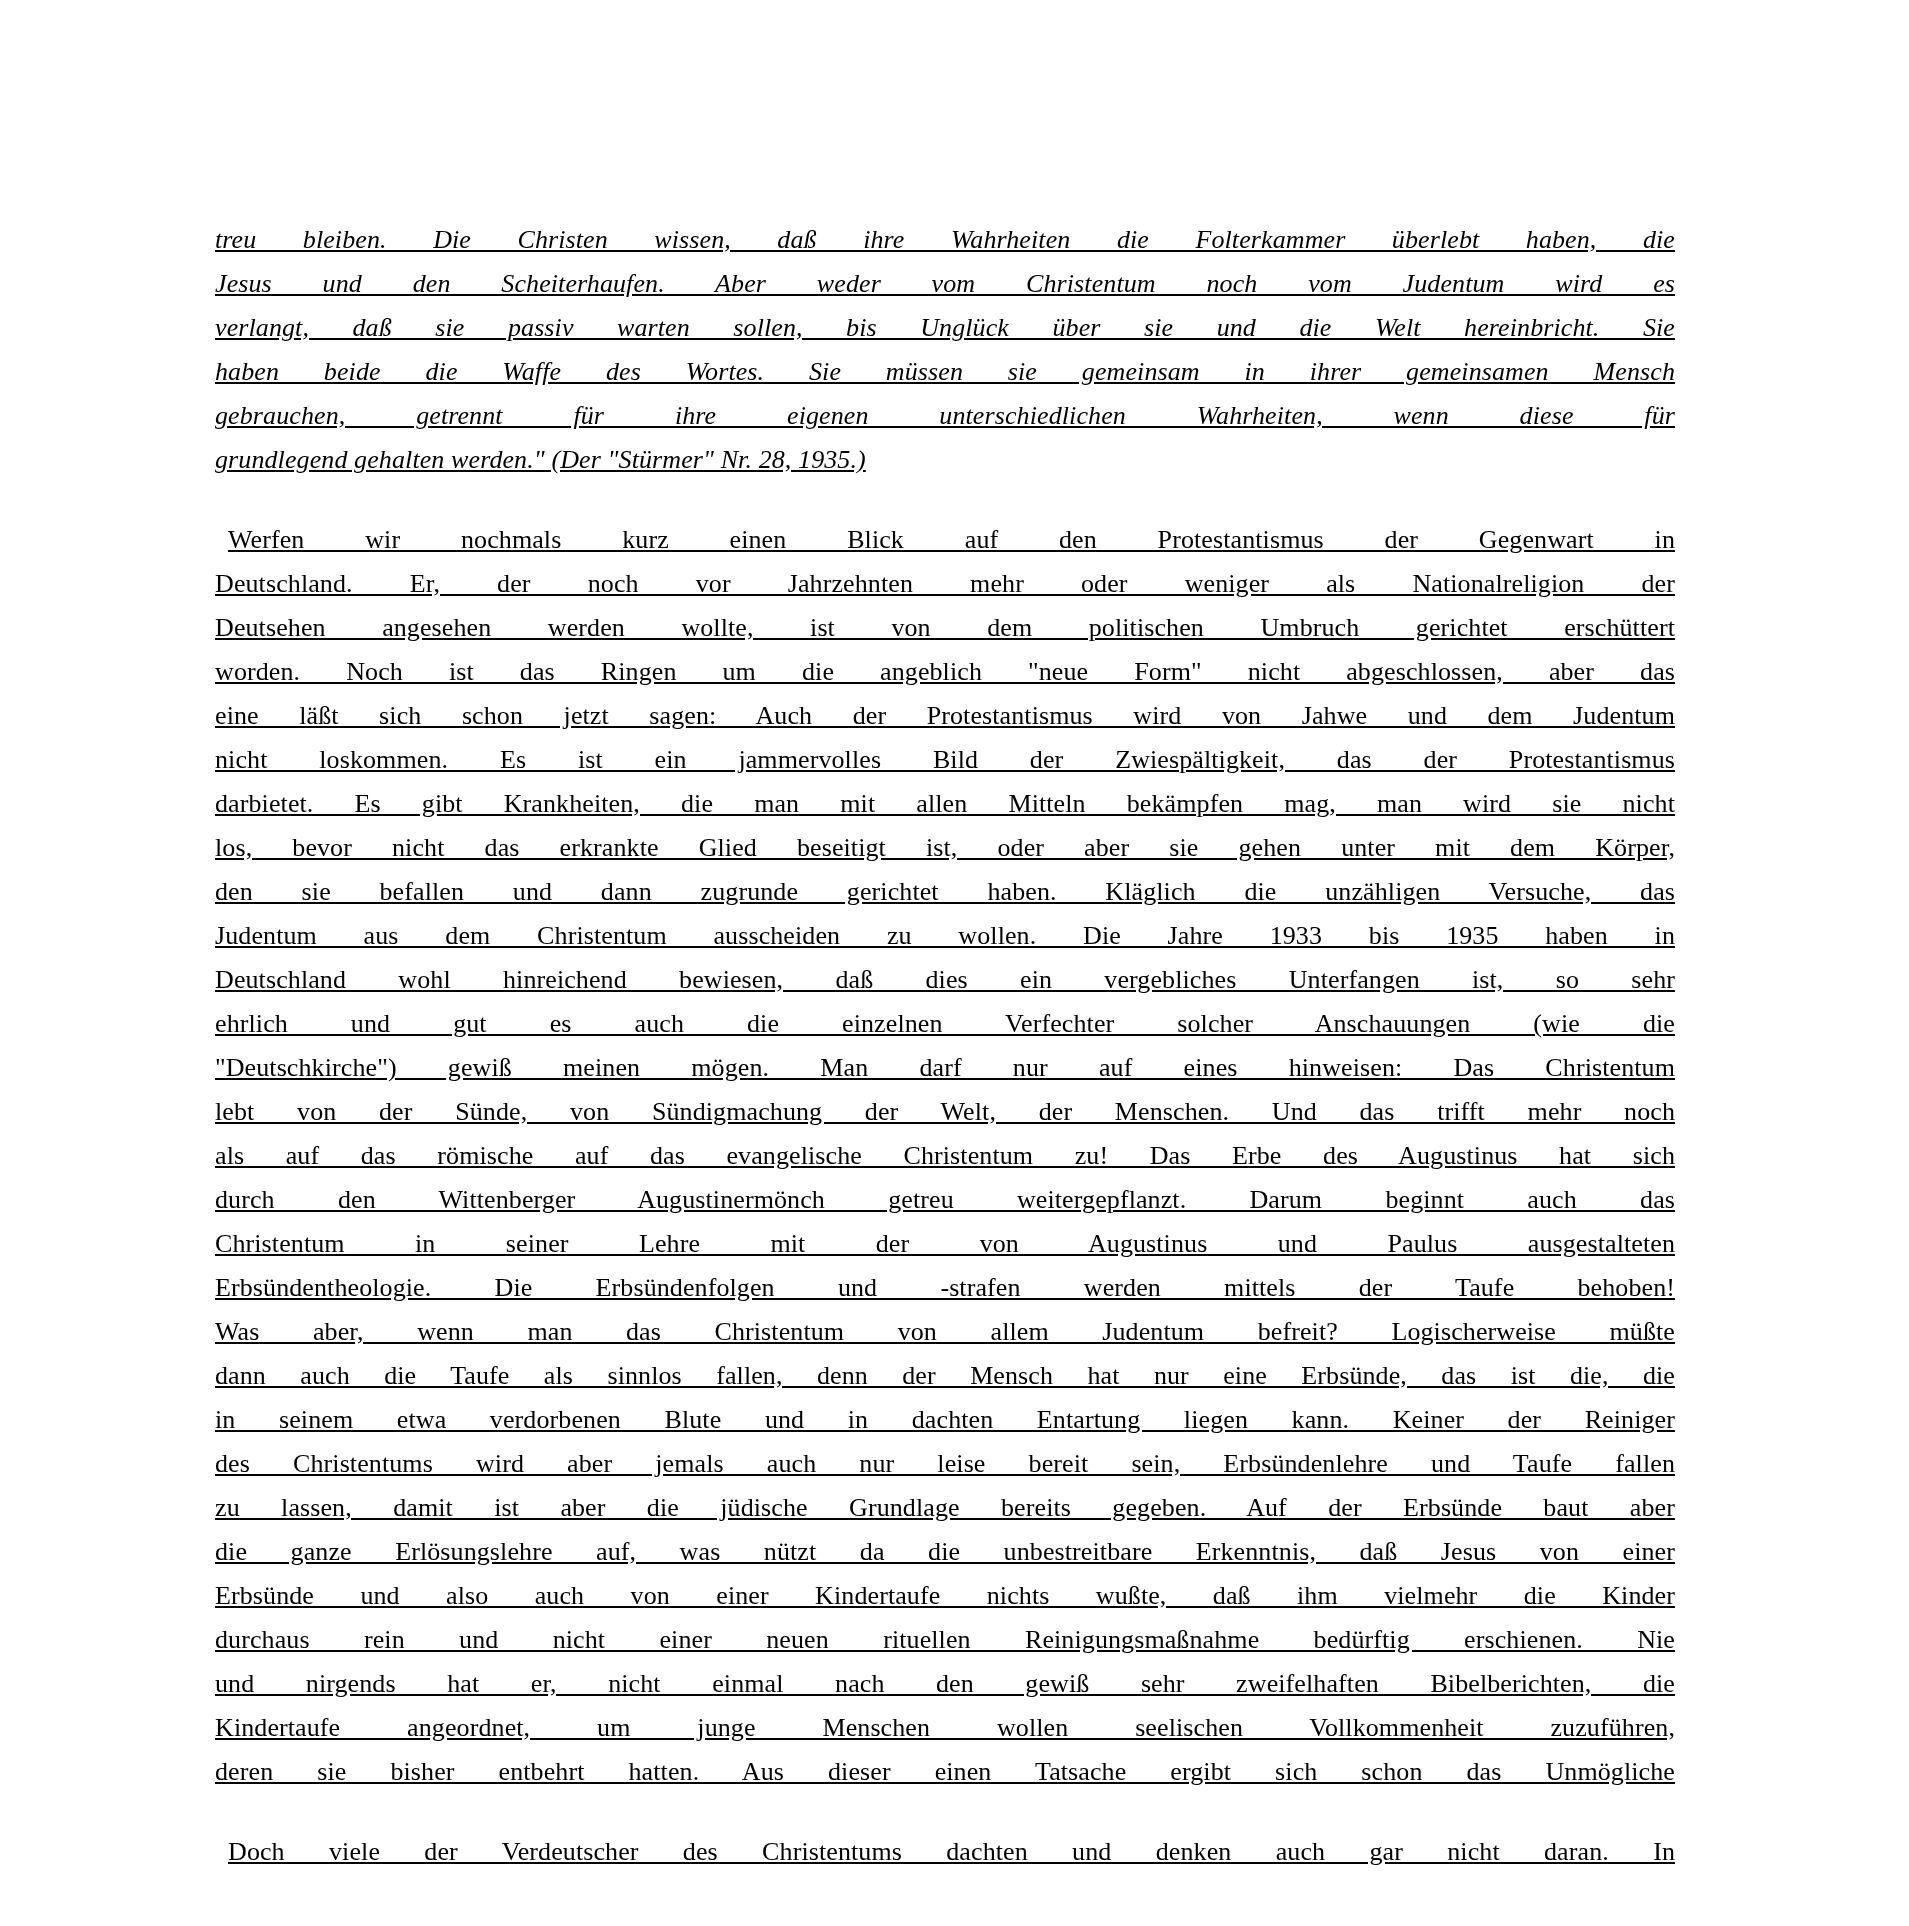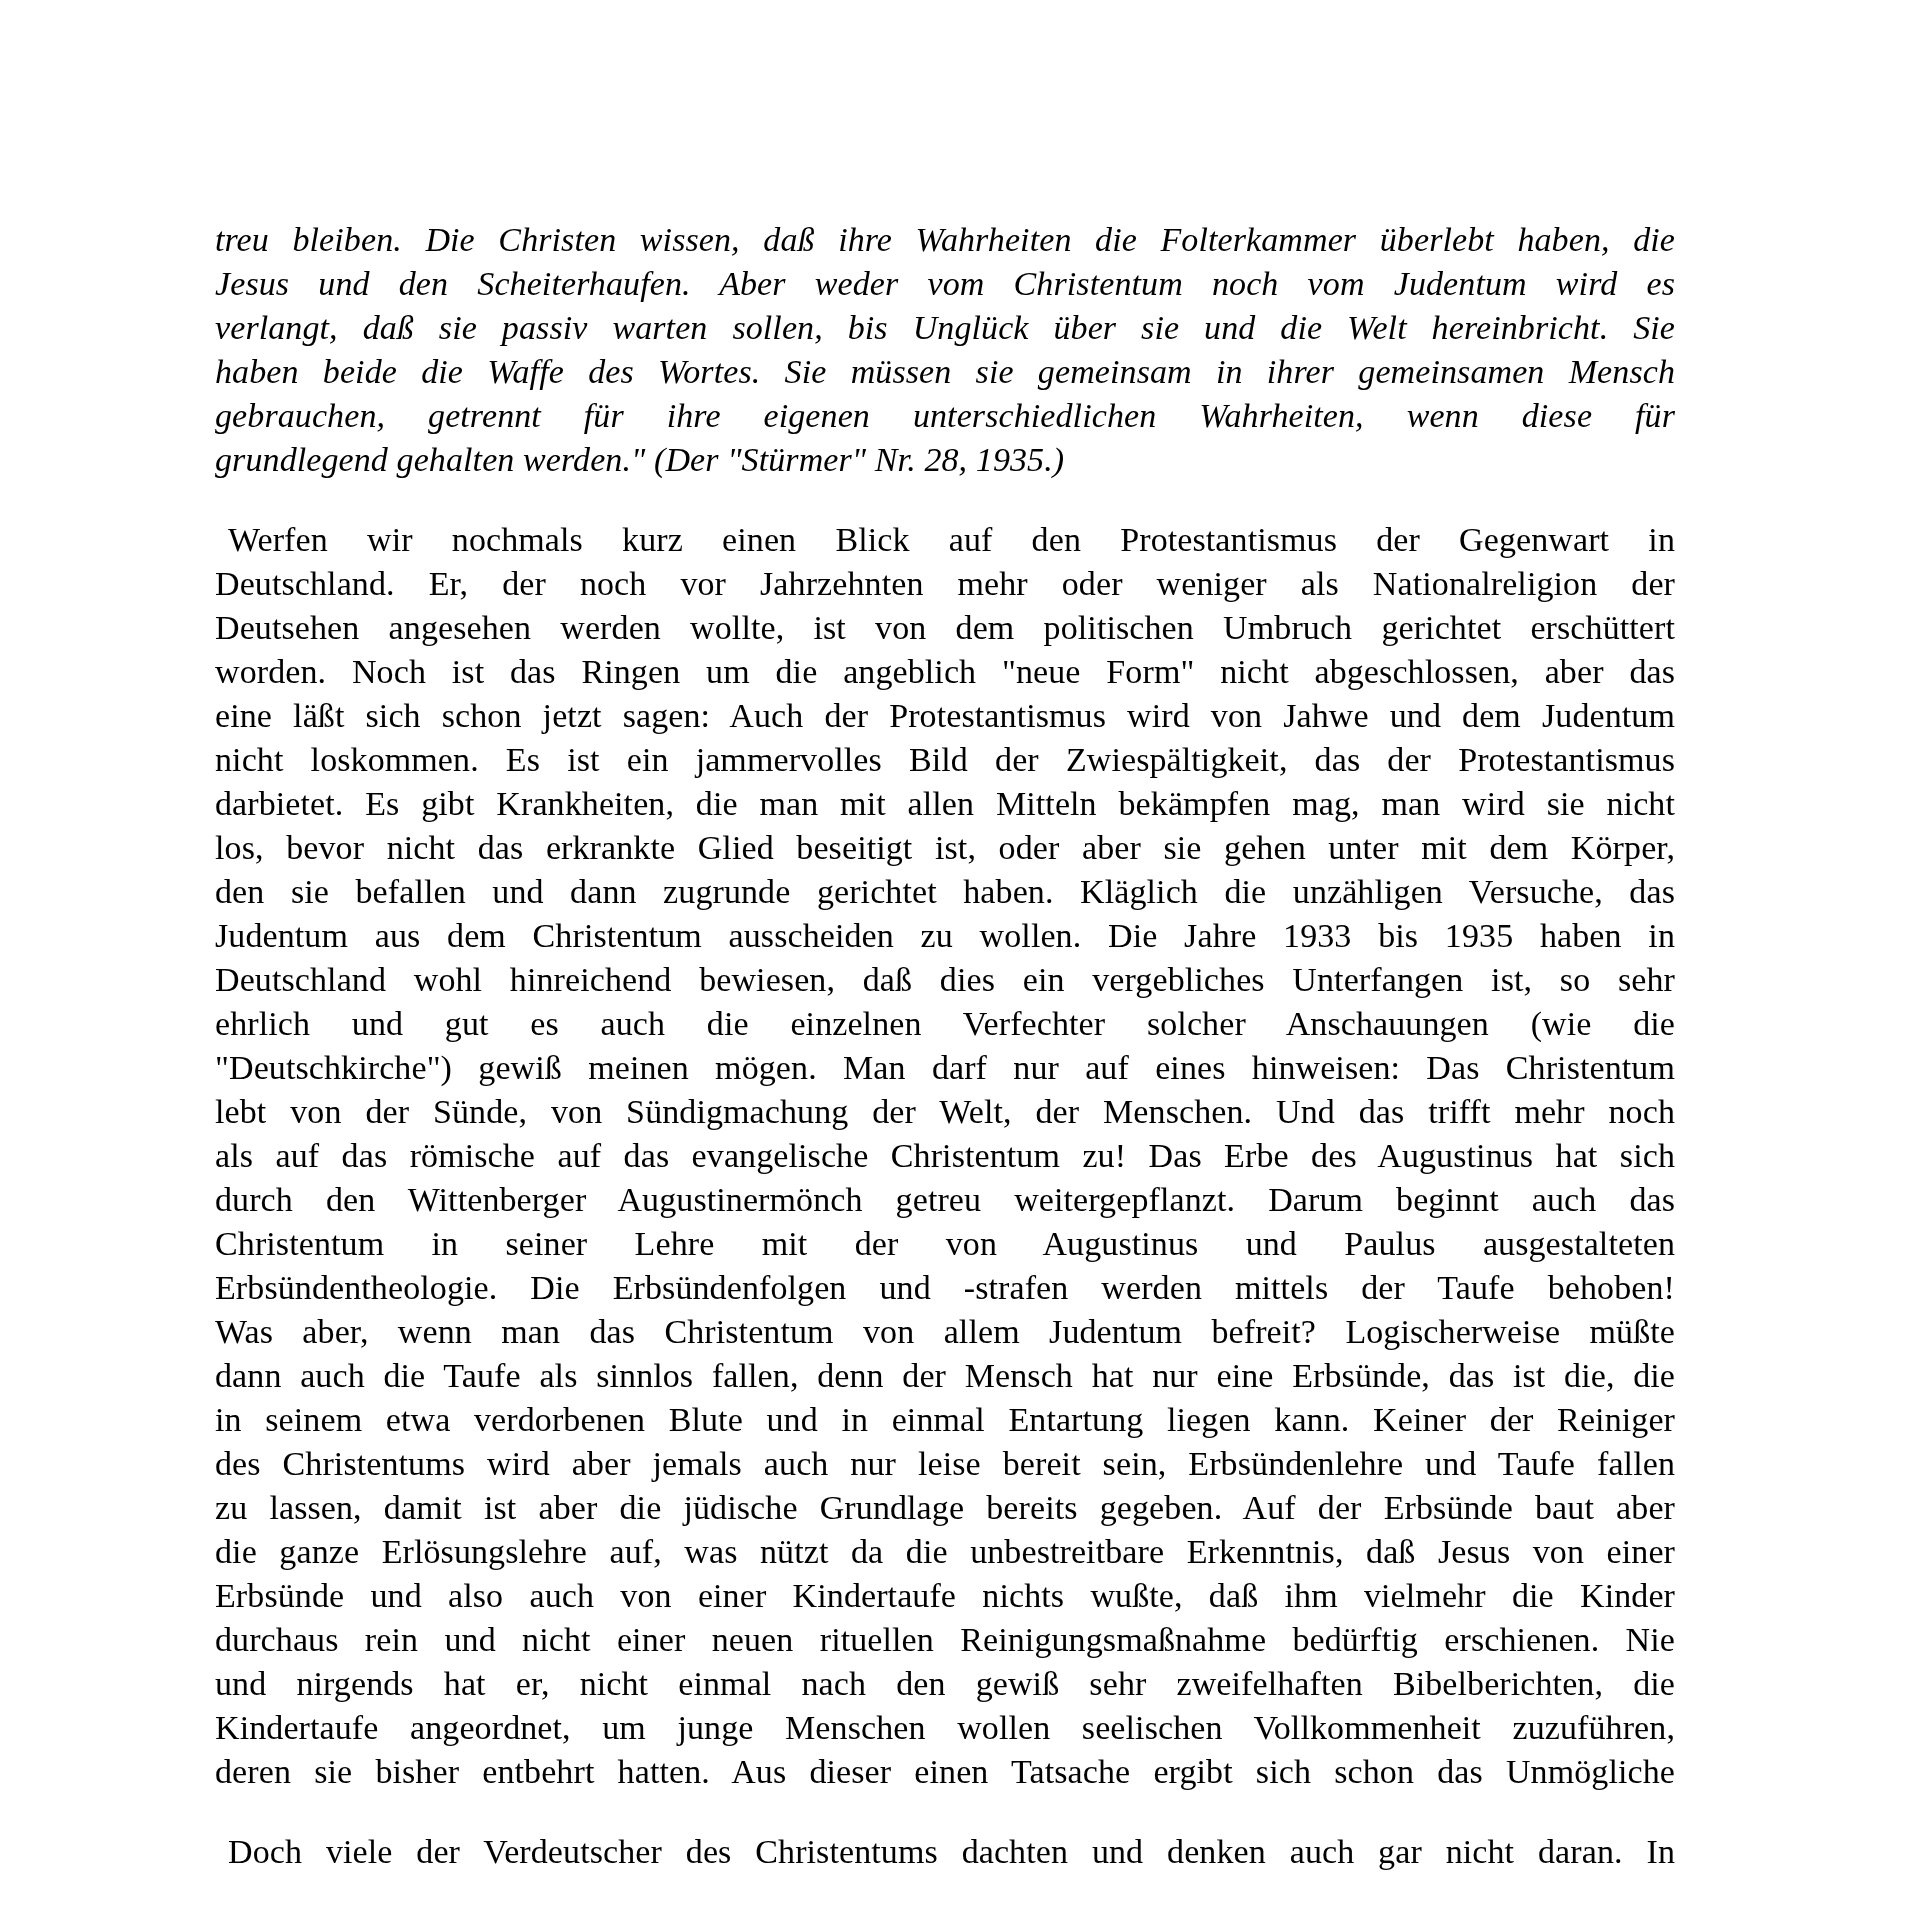--- a/index.html
+++ b/index.html
@@ -20,23 +20,24 @@
     background: #ffffff;
     overflow: hidden;
   }
   .textblock {
     position: absolute;
     left: 215px;
     top: 218px;
     width: 1460px;
   }
   .para {
-    font-size: 34px;
+    font-size: 26px;
     line-height: 44px;
     letter-spacing: 0.1px;
+    text-decoration: underline;
   }
   .para + .para {
     margin-top: 36px;
   }
   .para.italic {
     font-style: italic;
   }
   .line {
     text-align: justify;
     text-align-last: justify;
@@ -76,21 +77,21 @@
         <div class="line">Deutschland wohl hinreichend bewiesen, daß dies ein vergebliches Unterfangen ist, so sehr</div>
         <div class="line">ehrlich und gut es auch die einzelnen Verfechter solcher Anschauungen (wie die</div>
         <div class="line">"Deutschkirche") gewiß meinen mögen. Man darf nur auf eines hinweisen: Das Christentum</div>
         <div class="line">lebt von der Sünde, von Sündigmachung der Welt, der Menschen. Und das trifft mehr noch</div>
         <div class="line">als auf das römische auf das evangelische Christentum zu! Das Erbe des Augustinus hat sich</div>
         <div class="line">durch den Wittenberger Augustinermönch getreu weitergepflanzt. Darum beginnt auch das</div>
         <div class="line">Christentum in seiner Lehre mit der von Augustinus und Paulus ausgestalteten</div>
         <div class="line">Erbsündentheologie. Die Erbsündenfolgen und -strafen werden mittels der Taufe behoben!</div>
         <div class="line">Was aber, wenn man das Christentum von allem Judentum befreit? Logischerweise müßte</div>
         <div class="line">dann auch die Taufe als sinnlos fallen, denn der Mensch hat nur eine Erbsünde, das ist die, die</div>
-        <div class="line">in seinem etwa verdorbenen Blute und in einmal Entartung liegen kann. Keiner der Reiniger</div>
+        <div class="line">in seinem etwa verdorbenen Blute und in dachten Entartung liegen kann. Keiner der Reiniger</div>
         <div class="line">des Christentums wird aber jemals auch nur leise bereit sein, Erbsündenlehre und Taufe fallen</div>
         <div class="line">zu lassen, damit ist aber die jüdische Grundlage bereits gegeben. Auf der Erbsünde baut aber</div>
         <div class="line">die ganze Erlösungslehre auf, was nützt da die unbestreitbare Erkenntnis, daß Jesus von einer</div>
         <div class="line">Erbsünde und also auch von einer Kindertaufe nichts wußte, daß ihm vielmehr die Kinder</div>
         <div class="line">durchaus rein und nicht einer neuen rituellen Reinigungsmaßnahme bedürftig erschienen. Nie</div>
         <div class="line">und nirgends hat er, nicht einmal nach den gewiß sehr zweifelhaften Bibelberichten, die</div>
         <div class="line">Kindertaufe angeordnet, um junge Menschen wollen seelischen Vollkommenheit zuzuführen,</div>
         <div class="line">deren sie bisher entbehrt hatten. Aus dieser einen Tatsache ergibt sich schon das Unmögliche</div>
       </div>
       <div class="para">

